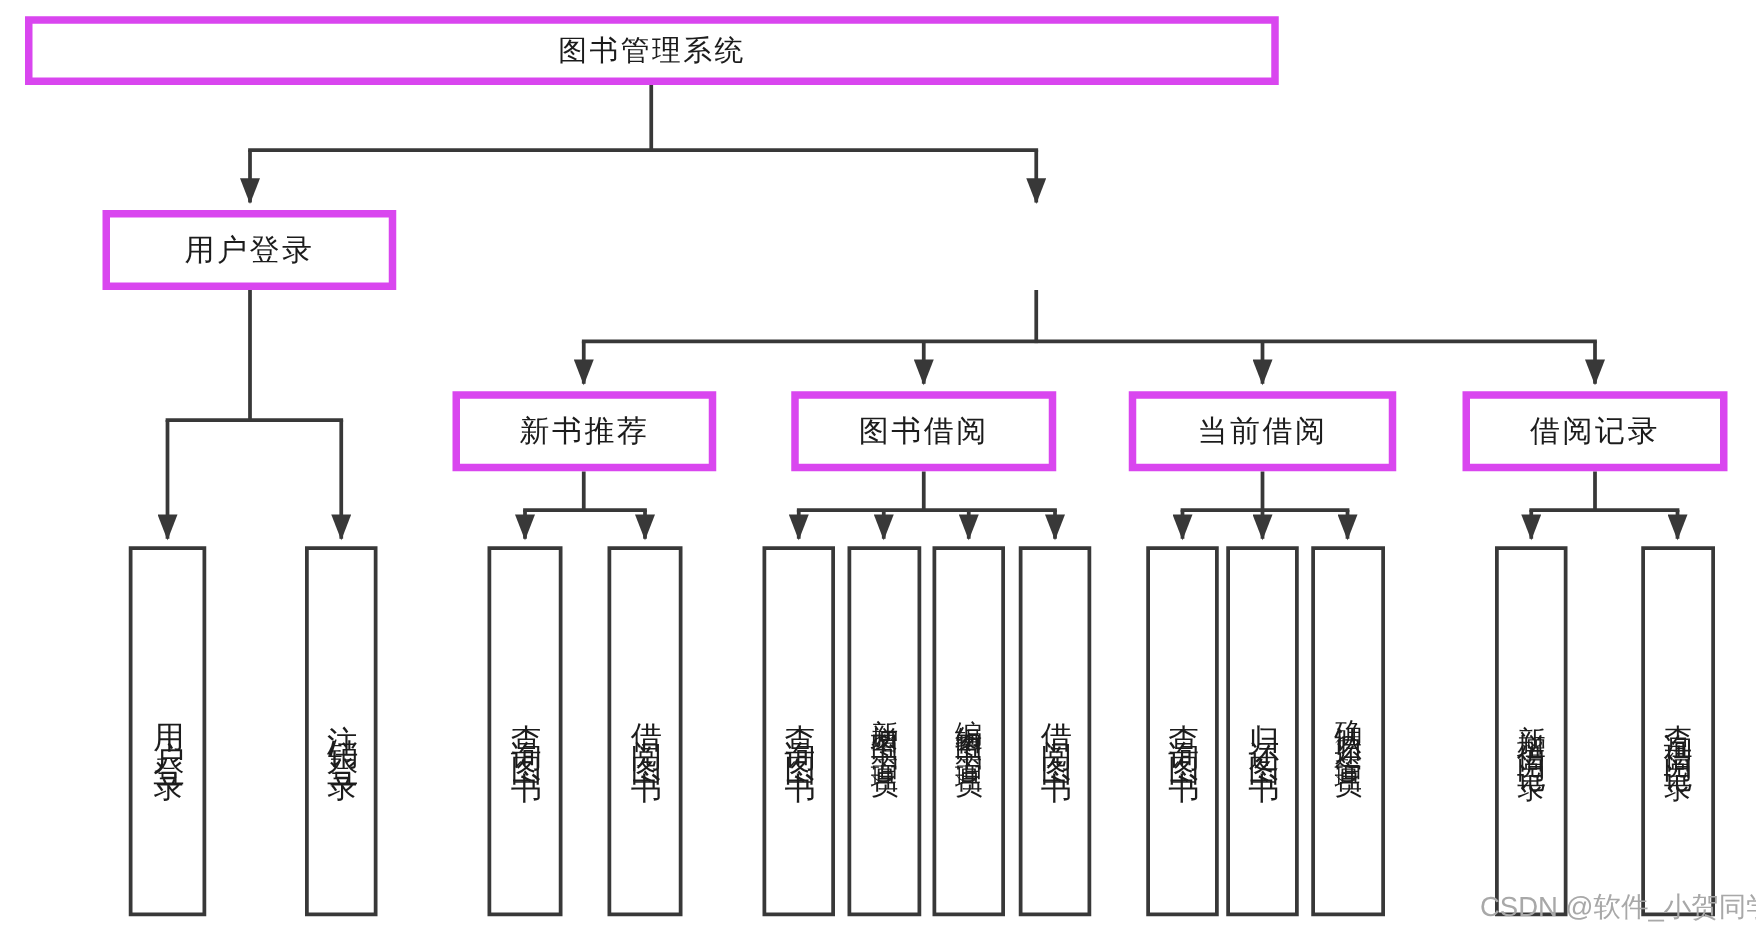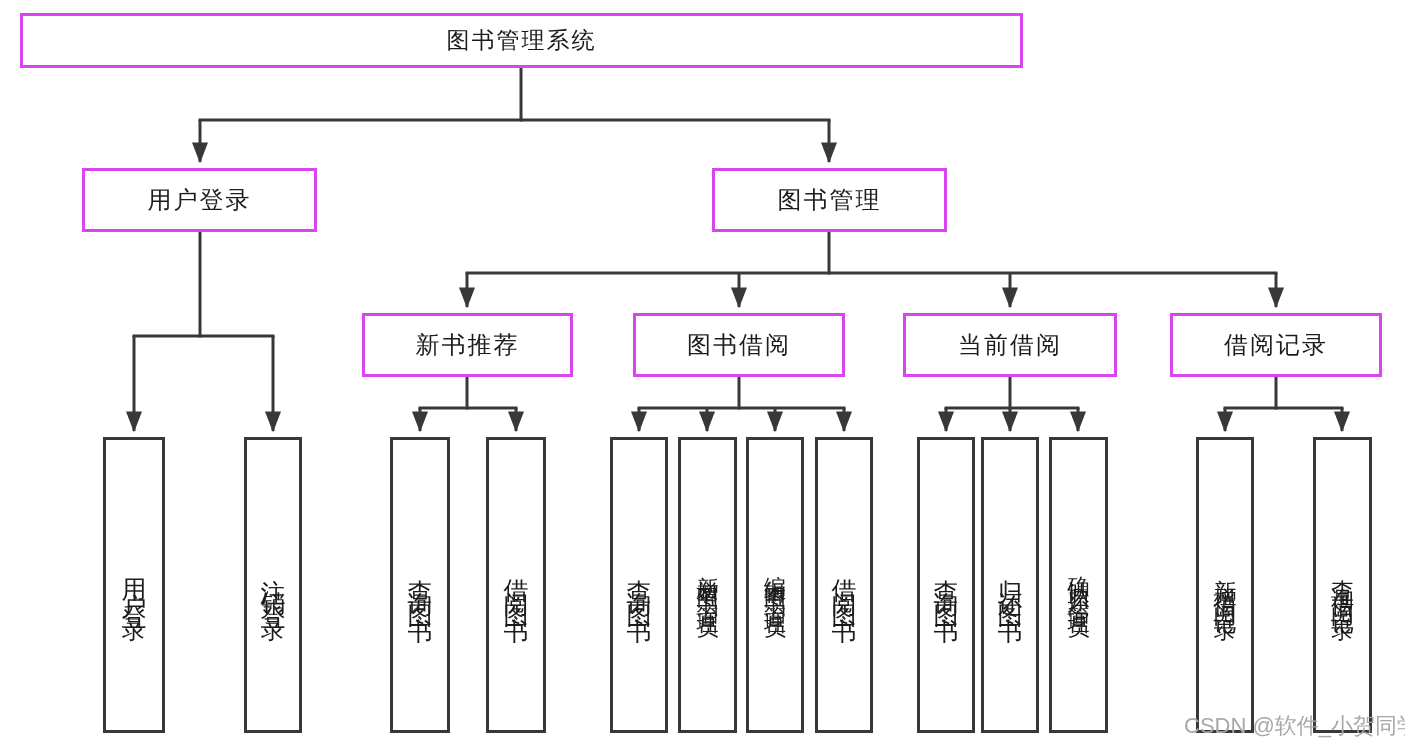--- a/index.html
+++ b/index.html
@@ -2,21 +2,21 @@
 <html><head>
 <meta charset="utf-8">
 <style>
   html,body{margin:0;padding:0;background:#ffffff;}
   #stage{
     position:relative;width:1405px;height:747px;background:#ffffff;overflow:hidden;
     font-family:"Liberation Sans", sans-serif;color:#1c1c1c;
   }
   #wires{position:absolute;left:0;top:0;width:1405px;height:747px;}
   .hbox{
-    position:absolute;box-sizing:border-box;border:3px solid #d946ef;background:#ffffff;
+    position:absolute;box-sizing:border-box;border:6px solid #d946ef;background:#ffffff;
     display:flex;align-items:center;justify-content:center;
   }
   .hlabel{font-size:24px;letter-spacing:2px;color:#1c1c1c;white-space:nowrap;}
   .vbox{
     position:absolute;top:437px;height:296px;box-sizing:border-box;border:3px solid #383838;
     background:#ffffff;display:flex;align-items:center;justify-content:center;
   }
   .vlabel{
     writing-mode:vertical-rl;text-orientation:mixed;color:#1c1c1c;
     line-height:1;white-space:nowrap;
@@ -84,23 +84,20 @@
     </g>
   </svg>
 
   <div class="hbox" style="left:20px;top:13px;width:1003px;height:55px">
     <span class="hlabel" style="font-size:23px">图书管理系统</span>
   </div>
 
   <div class="hbox" style="left:82px;top:168px;width:235px;height:64px">
     <span class="hlabel">用户登录</span>
   </div>
-  <div class="hbox" style="left:712px;top:168px;width:235px;height:64px">
-    <span class="hlabel">图书管理</span>
-  </div>
 
   <div class="hbox" style="left:633px;top:313px;width:212px;height:64px">
     <span class="hlabel">图书借阅</span>
   </div>
   <div class="hbox" style="left:362px;top:313px;width:211px;height:64px">
     <span class="hlabel">新书推荐</span>
   </div>
   <div class="hbox" style="left:903px;top:313px;width:214px;height:64px">
     <span class="hlabel">当前借阅</span>
   </div>

